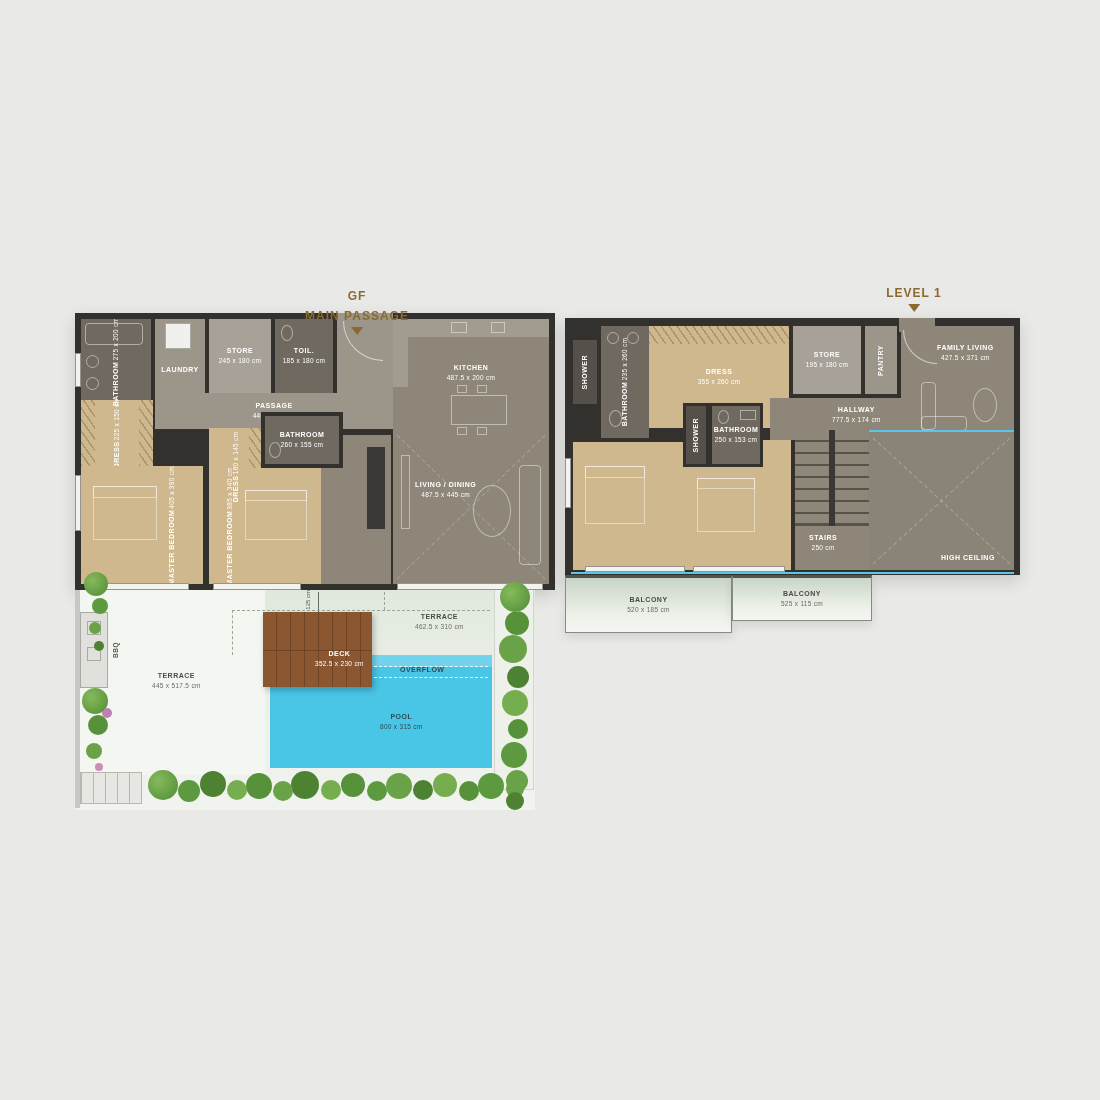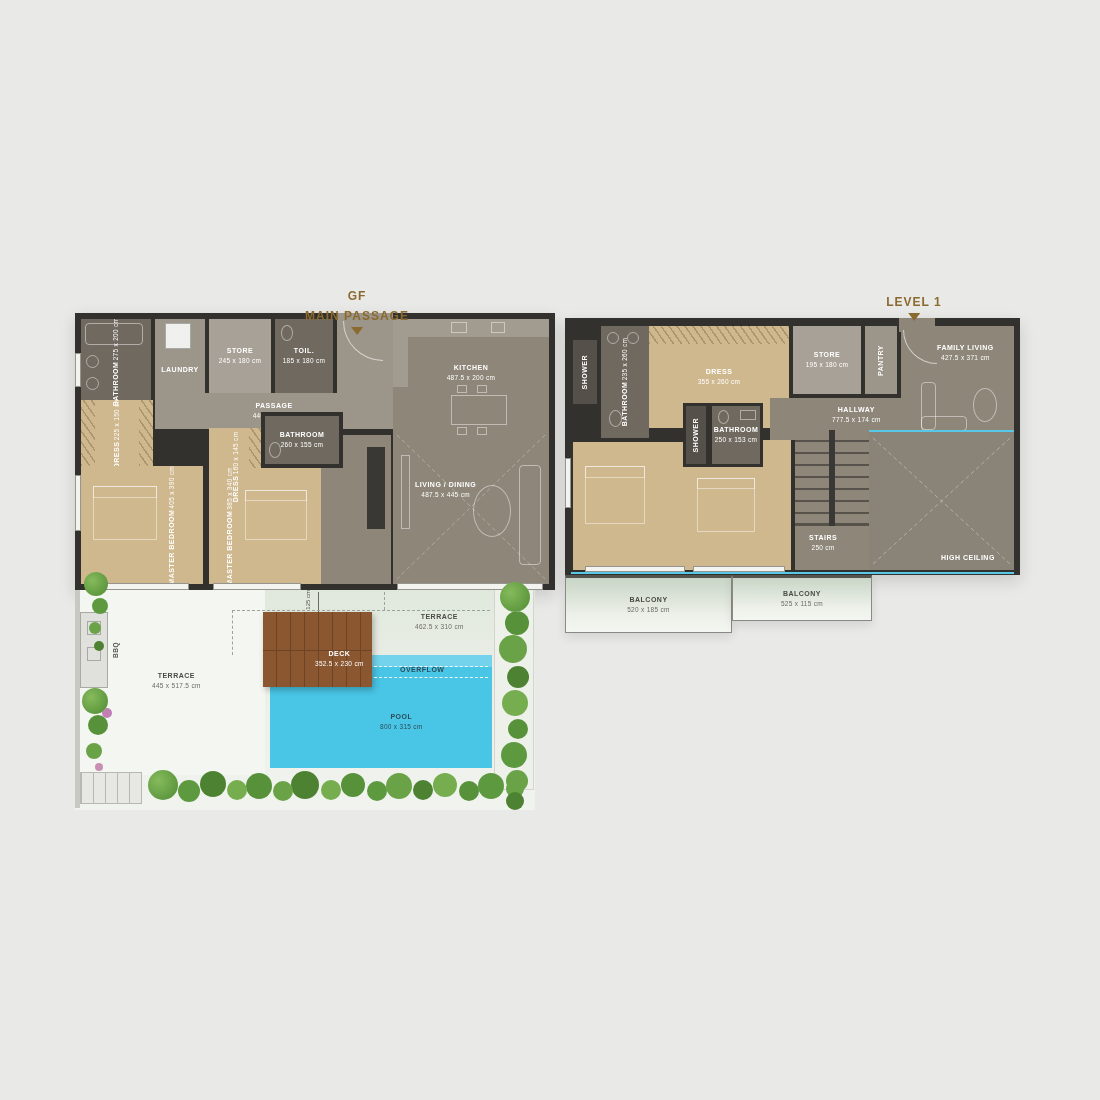--- a/index.html
+++ b/index.html
@@ -234,21 +234,21 @@
   </div>
   <div class="abs" style="left:112px;top:642px;writing-mode:vertical-rl;transform:rotate(180deg);font-size:6.5px;font-weight:bold;color:#55554f;letter-spacing:.5px;">BBQ</div>
 
   <div class="abs" style="left:80px;top:772px;width:62px;height:32px;background:#e7e7e3;border:1px solid #b8b8b3;background-image:repeating-linear-gradient(90deg,#b8b8b3 0 1px,transparent 1px 12px);"></div>
 
   <div class="bush" style="left:148px;top:770px;width:30px;height:30px;box-shadow:26px 6px 0 -4px #5d9a3f,50px -1px 0 -2px #4c8231,74px 5px 0 -5px #76ad4e,96px 1px 0 -2px #57923b,120px 6px 0 -5px #6aa347,142px 0 0 -1px #4c8231,168px 5px 0 -5px #76ad4e,190px 0 0 -3px #57923b,214px 6px 0 -5px #5d9a3f,236px 1px 0 -2px #6aa347,260px 5px 0 -5px #4c8231,282px 0 0 -3px #76ad4e,306px 6px 0 -5px #57923b,328px 1px 0 -2px #5d9a3f,352px 4px 0 -6px #6aa347;"></div>
   <div class="bush" style="left:500px;top:582px;width:30px;height:30px;box-shadow:2px 26px 0 -3px #57923b,-2px 52px 0 -1px #6aa347,3px 80px 0 -4px #4c8231,0 106px 0 -2px #76ad4e,3px 132px 0 -5px #57923b,-1px 158px 0 -2px #5d9a3f,2px 184px 0 -4px #6aa347,0 204px 0 -6px #4c8231;"></div>
   <div class="bush" style="left:84px;top:572px;width:24px;height:24px;box-shadow:4px 22px 0 -4px #5d9a3f,-1px 44px 0 -6px #6aa347,3px 62px 0 -7px #4c8231;"></div>
   <div class="bush" style="left:82px;top:688px;width:26px;height:26px;box-shadow:3px 24px 0 -3px #57923b,-1px 50px 0 -5px #6aa347,12px 12px 0 -8px #c17fb5,4px 66px 0 -9px #c98fb2;"></div>
 
-  <div class="hdr" style="left:914px;top:293px;transform:translateX(-50%);">
+  <div class="hdr" style="left:914px;top:284px;transform:translateX(-50%);">
     <span class="t">LEVEL 1</span>
     <span class="tri"></span>
   </div>
 
   <div class="plan" style="left:565px;top:318px;width:455px;height:257px;">
 
     <div class="room shower" style="left:8px;top:22px;width:24px;height:64px;">
       <div class="vlabel">
         <span class="lbl">SHOWER</span>
       </div>

